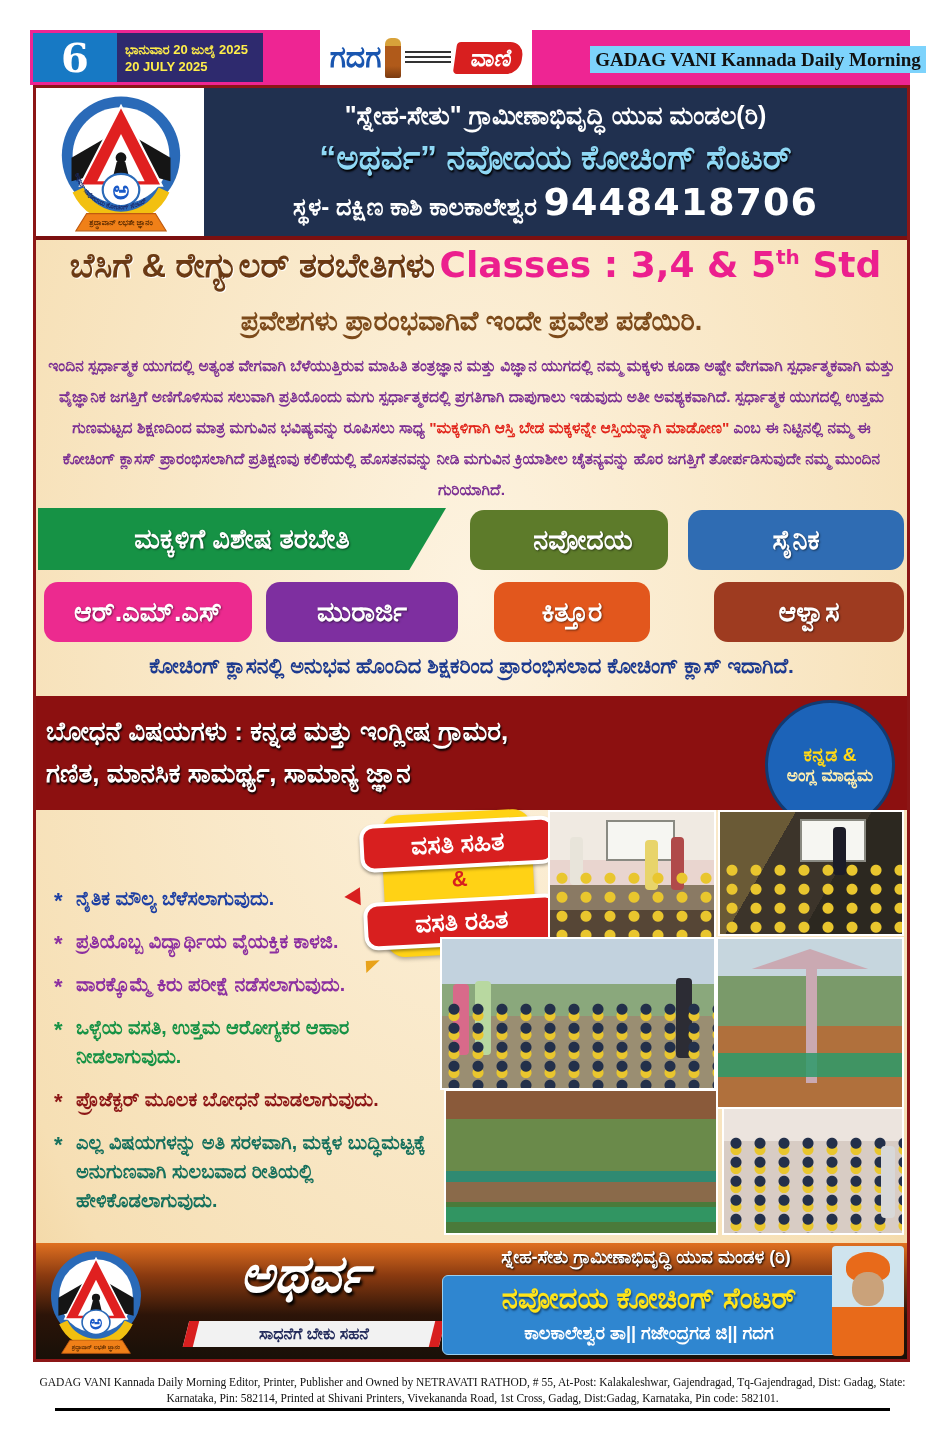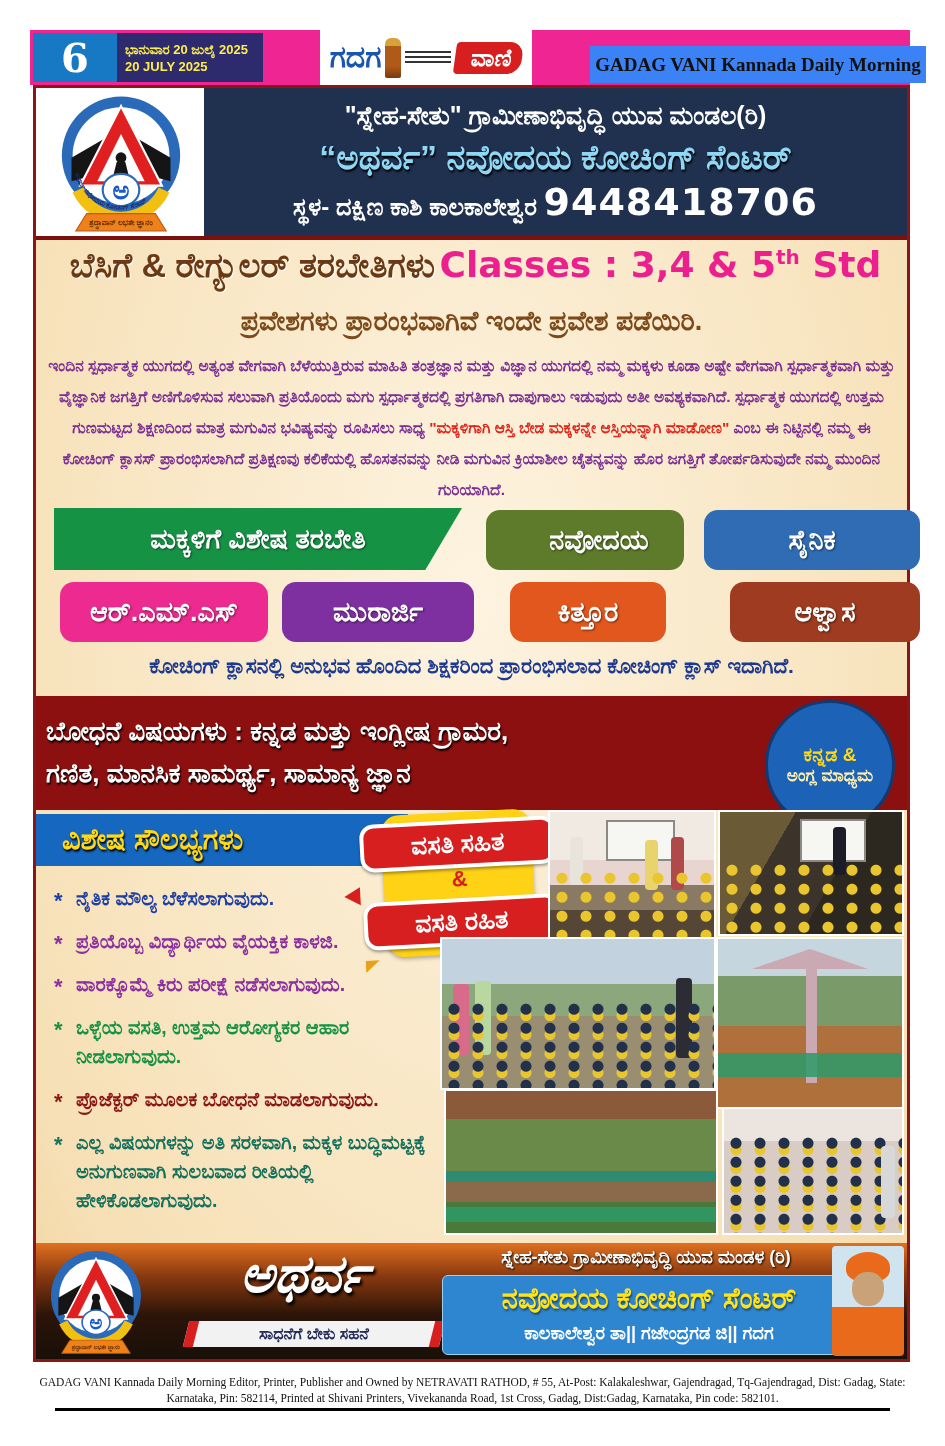--- a/index.html
+++ b/index.html
@@ -14,21 +14,21 @@
             color:#ffee4a;font-weight:bold;font-size:13px;display:flex;flex-direction:column;
             justify-content:center;padding-left:8px;box-sizing:border-box;line-height:17px;}
   .hdr-logo{position:absolute;left:290px;top:0;width:212px;height:55px;background:#fff;
             display:flex;align-items:center;justify-content:center;gap:4px;}
   .np-gadag{color:#1a56b0;font-weight:bold;font-size:30px;}
   .np-statue{width:16px;height:40px;background:linear-gradient(180deg,#d8a23a 0 20%,#b05a1a 20% 70%,#7a3a10 100%);
              border-radius:6px 6px 2px 2px;}
   .np-vani{background:#d81f1f;color:#fff;font-weight:bold;font-size:24px;padding:2px 10px 2px 16px;
            border-radius:4px 14px 14px 4px;transform:skewX(-8deg);}
   .np-tag{width:46px;height:14px;background:repeating-linear-gradient(180deg,#333 0 2px,transparent 2px 5px);}
-  .hdr-mast{position:absolute;left:560px;top:16px;width:336px;height:37px;background:#3b82f6;
+  .hdr-mast{position:absolute;left:560px;top:16px;width:336px;height:27px;background:#7dd3fc;
             display:flex;align-items:center;justify-content:center;}
   .hdr-mast span{font:bold 19px "Liberation Serif",serif;color:#111;white-space:nowrap;}
 
   
   .ad{position:absolute;left:33px;top:85px;width:877px;height:1277px;border:3px solid #8c1616;
       box-sizing:border-box;background:radial-gradient(ellipse at 50% 40%,#fdf3e0 0%,#f6dfb4 85%,#f2d5a0 100%);}
 
   .ad-top{position:absolute;left:0;top:0;width:100%;height:152px;background:#fff;
           border-bottom:4px solid #7c1010;box-sizing:border-box;}
   .logo-wrap{position:absolute;left:4px;top:2px;width:162px;height:144px;display:flex;
@@ -46,21 +46,21 @@
   .classes-kn{color:#6b3a14;font-size:34px;text-shadow:1px 1px 0 #fff;margin-left:8px;}
   .classes-en{color:#ec1f8e;font-size:36px;font-family:"DejaVu Sans",sans-serif;}
   .classes-en sup{font-size:20px;}
   .classes-l2{margin-top:20px;color:#7c4a1a;font-weight:bold;font-size:27px;}
 
   .para{position:absolute;left:10px;right:10px;top:262px;text-align:center;
         font-weight:bold;font-size:15.5px;line-height:31px;color:#7b2f93;}
   .para .q{color:#e1251b;}
 
   
-  .banners{position:absolute;left:16px;top:420px;width:100%;height:140px;}
+  .banners{position:absolute;left:0;top:420px;width:100%;height:140px;}
   .bn{position:absolute;display:flex;align-items:center;justify-content:center;
       color:#fff;font-weight:bold;font-size:27px;border-radius:14px;text-shadow:1px 1px 2px rgba(0,0,0,.5);}
   .bn-special{left:2px;top:0;width:408px;height:62px;background:#169245;border-radius:0;
               clip-path:polygon(0 0,100% 0,91% 100%,0 100%);}
   .bn-navodaya{left:434px;top:2px;width:170px;height:60px;background:#5d7b2a;padding-left:28px;}
   .bn-sainik{left:652px;top:2px;width:216px;height:60px;background:#2f6cb3;}
   .bn-rms{left:8px;top:74px;width:208px;height:60px;background:#ec2a8f;}
   .bn-murarji{left:230px;top:74px;width:192px;height:60px;background:#7e2fa0;}
   .bn-kittur{left:458px;top:74px;width:156px;height:60px;background:#e2571d;}
   .bn-alvas{left:678px;top:74px;width:190px;height:60px;background:#9e3b20;}
@@ -250,23 +250,20 @@
       <div class="subj-l">ಗಣಿತ, ಮಾನಸಿಕ ಸಾಮರ್ಥ್ಯ, ಸಾಮಾನ್ಯ ಜ್ಞಾನ</div>
       <div class="medium-badge">
         <div class="mb-fold"></div>
         <div class="mb-circle">
           <span class="mb-l1">ಕನ್ನಡ &amp;</span>
           <span class="mb-l2">ಅಂಗ್ಲ ಮಾಧ್ಯಮ</span>
         </div>
       </div>
     </div>
 
-    <div class="fac-hdr">
-      <span>ವಿಶೇಷ ಸೌಲಭ್ಯಗಳು</span>
-    </div>
     <ul class="fac-list">
       <li class="b1">ನೈತಿಕ ಮೌಲ್ಯ ಬೆಳೆಸಲಾಗುವುದು.</li>
       <li class="b2">ಪ್ರತಿಯೊಬ್ಬ ವಿದ್ಯಾರ್ಥಿಯ ವೈಯಕ್ತಿಕ ಕಾಳಜಿ.</li>
       <li class="b4">ವಾರಕ್ಕೊಮ್ಮೆ ಕಿರು ಪರೀಕ್ಷೆ ನಡೆಸಲಾಗುವುದು.</li>
       <li class="b5">ಒಳ್ಳೆಯ ವಸತಿ, ಉತ್ತಮ ಆರೋಗ್ಯಕರ ಆಹಾರ ನೀಡಲಾಗುವುದು.</li>
       <li class="b6">ಪ್ರೊಜೆಕ್ಟರ್ ಮೂಲಕ ಬೋಧನೆ ಮಾಡಲಾಗುವುದು.</li>
       <li class="b7">ಎಲ್ಲ ವಿಷಯಗಳನ್ನು ಅತಿ ಸರಳವಾಗಿ, ಮಕ್ಕಳ ಬುದ್ಧಿಮಟ್ಟಕ್ಕೆ ಅನುಗುಣವಾಗಿ ಸುಲಬವಾದ ರೀತಿಯಲ್ಲಿ ಹೇಳಿಕೊಡಲಾಗುವುದು.</li>
     </ul>
 
     <div class="hostel">

